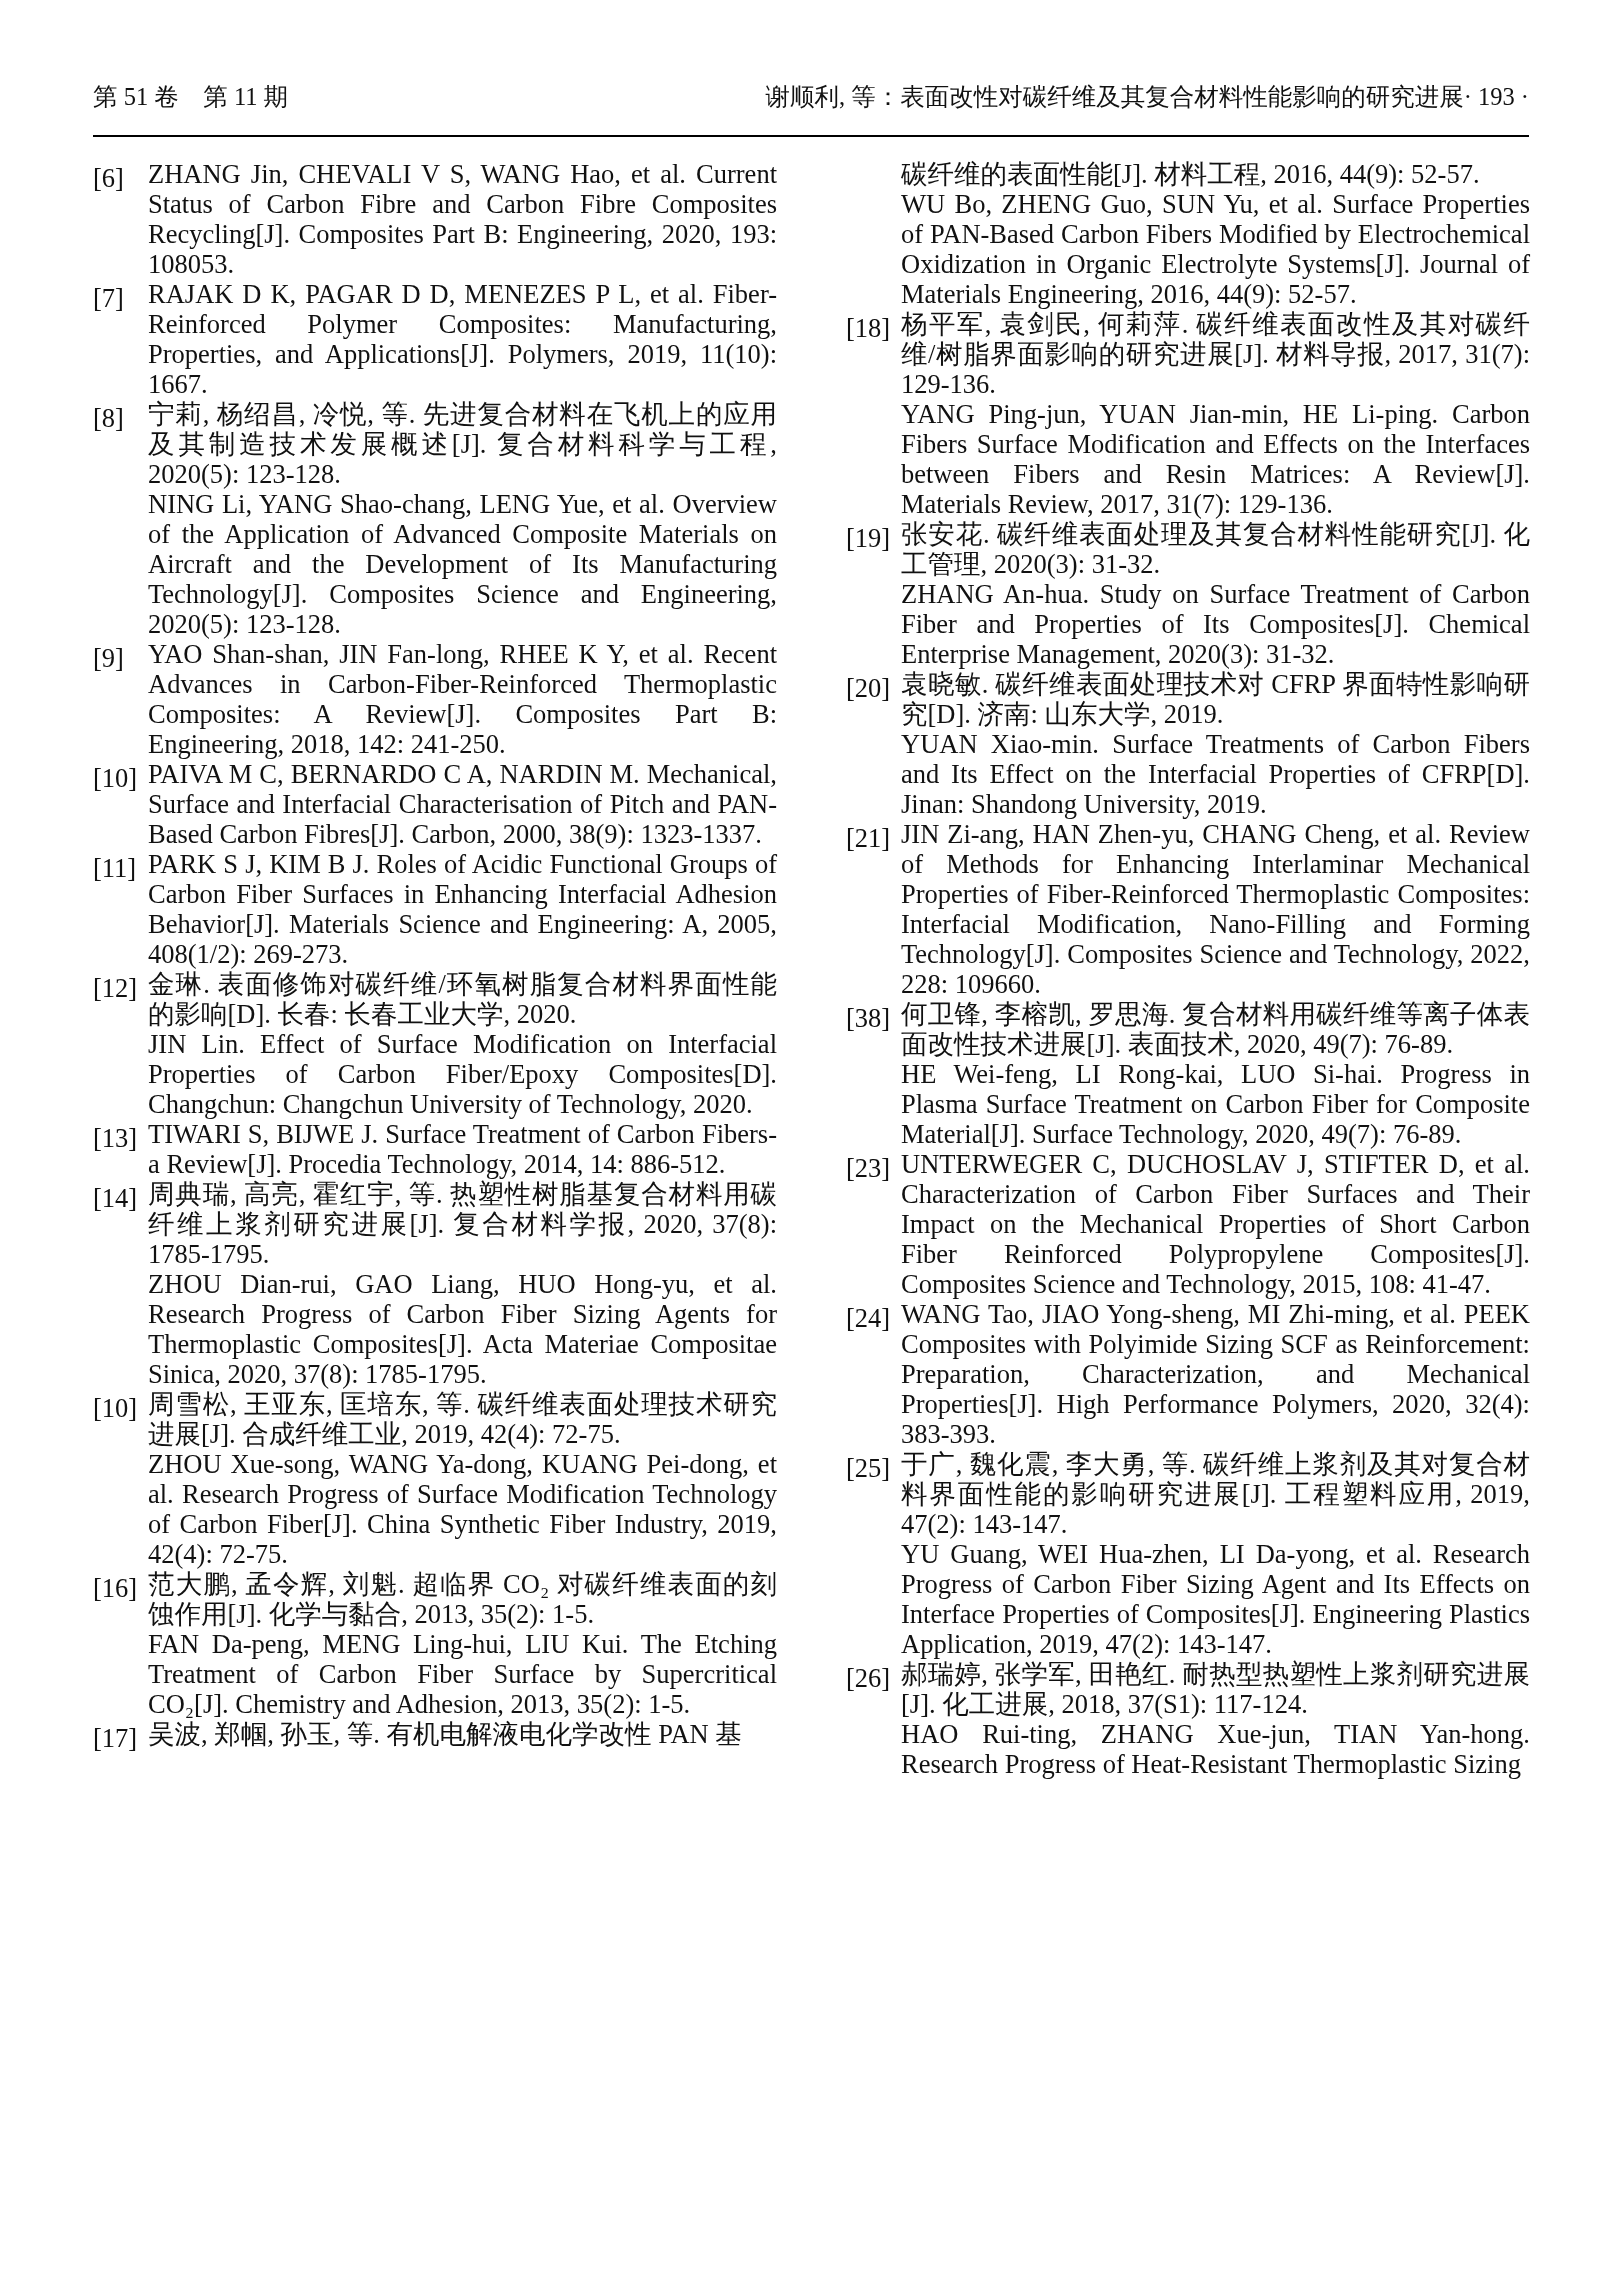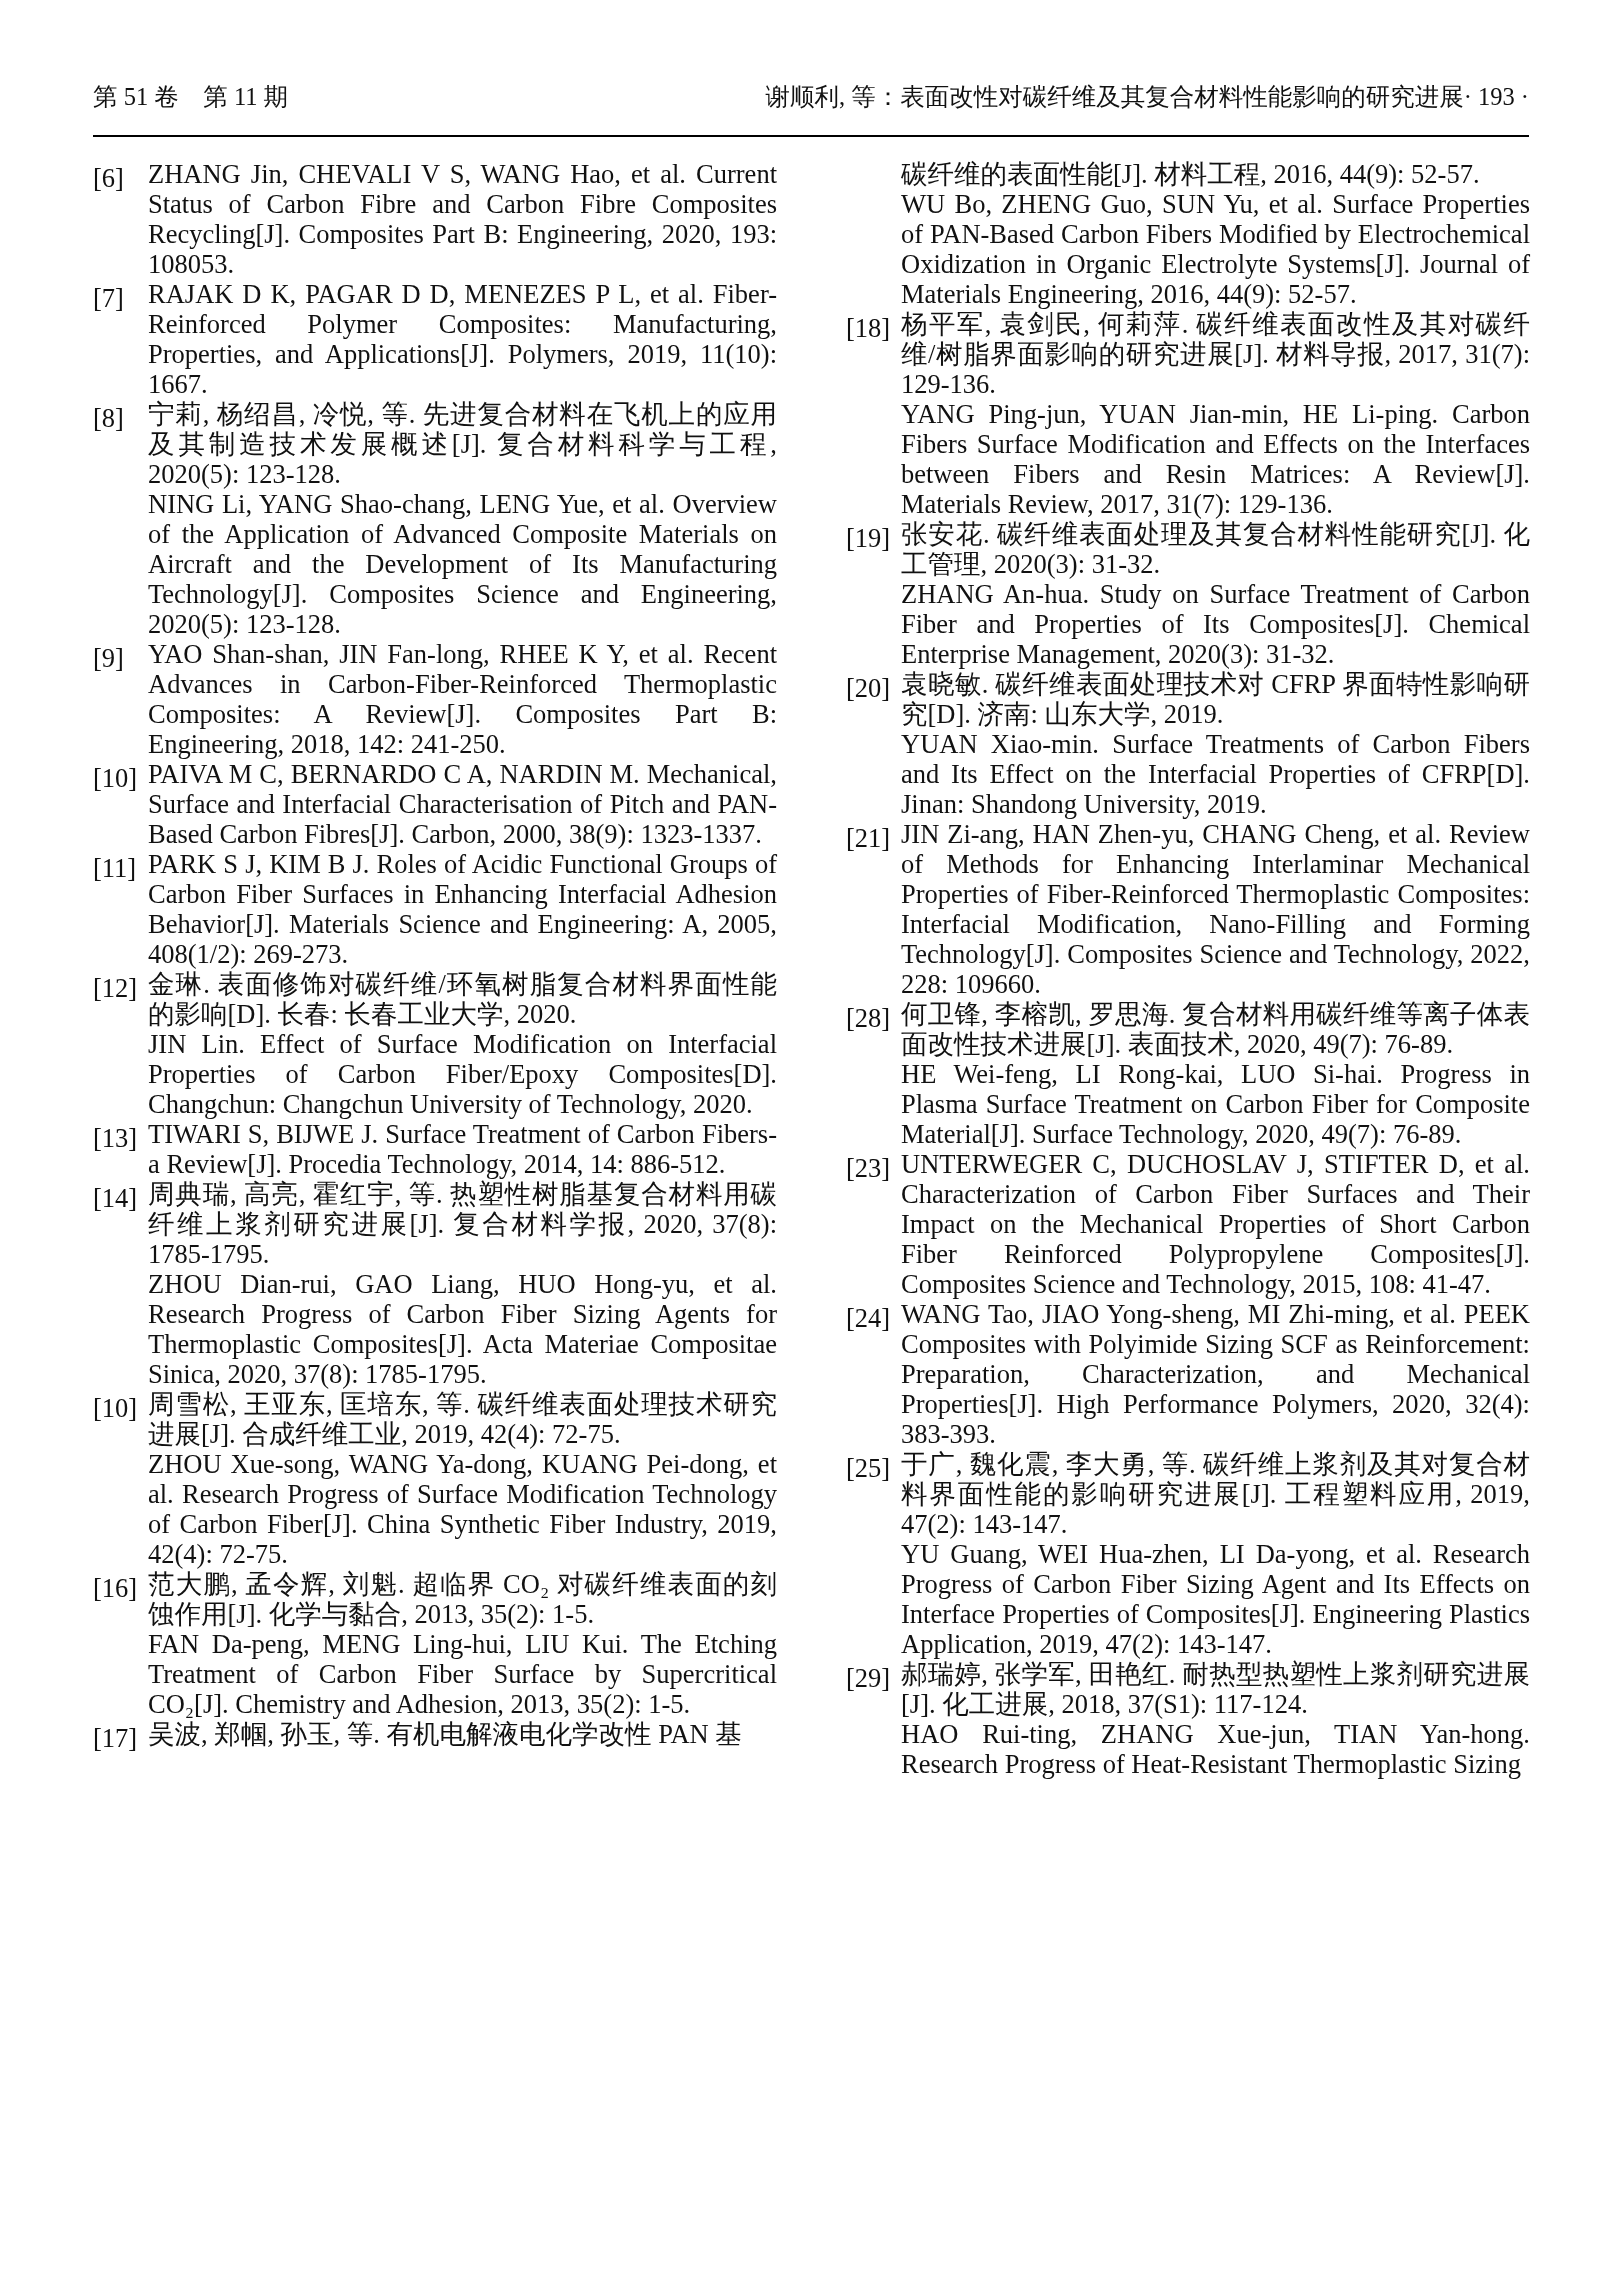--- a/index.html
+++ b/index.html
@@ -180,21 +180,21 @@
             <p>YUAN Xiao-min. Surface Treatments of Carbon Fibers and Its Effect on the Interfacial Properties of CFRP[D]. Jinan: Shandong University, 2019.</p>
           </div>
         </div>
         <div class="ref">
           <span class="ref-num">[21]</span>
           <div class="ref-body">
             <p>JIN Zi-ang, HAN Zhen-yu, CHANG Cheng, et al. Review of Methods for Enhancing Interlaminar Mechanical Properties of Fiber-Reinforced Thermoplastic Composites: Interfacial Modification, Nano-Filling and Forming Technology[J]. Composites Science and Technology, 2022, 228: 109660.</p>
           </div>
         </div>
         <div class="ref">
-          <span class="ref-num">[28]</span>
+          <span class="ref-num">[38]</span>
           <div class="ref-body">
             <p>何卫锋, 李榕凯, 罗思海. 复合材料用碳纤维等离子体表面改性技术进展[J]. 表面技术, 2020, 49(7): 76-89.</p>
             <p>HE Wei-feng, LI Rong-kai, LUO Si-hai. Progress in Plasma Surface Treatment on Carbon Fiber for Composite Material[J]. Surface Technology, 2020, 49(7): 76-89.</p>
           </div>
         </div>
         <div class="ref">
           <span class="ref-num">[23]</span>
           <div class="ref-body">
             <p>UNTERWEGER C, DUCHOSLAV J, STIFTER D, et al. Characterization of Carbon Fiber Surfaces and Their Impact on the Mechanical Properties of Short Carbon Fiber Reinforced Polypropylene Composites[J]. Composites Science and Technology, 2015, 108: 41-47.</p>
           </div>
@@ -206,21 +206,21 @@
           </div>
         </div>
         <div class="ref">
           <span class="ref-num">[25]</span>
           <div class="ref-body">
             <p>于广, 魏化震, 李大勇, 等. 碳纤维上浆剂及其对复合材料界面性能的影响研究进展[J]. 工程塑料应用, 2019, 47(2): 143-147.</p>
             <p>YU Guang, WEI Hua-zhen, LI Da-yong, et al. Research Progress of Carbon Fiber Sizing Agent and Its Effects on Interface Properties of Composites[J]. Engineering Plastics Application, 2019, 47(2): 143-147.</p>
           </div>
         </div>
         <div class="ref">
-          <span class="ref-num">[29]</span>
+          <span class="ref-num">[26]</span>
           <div class="ref-body">
             <p>郝瑞婷, 张学军, 田艳红. 耐热型热塑性上浆剂研究进展[J]. 化工进展, 2018, 37(S1): 117-124.</p>
             <p>HAO Rui-ting, ZHANG Xue-jun, TIAN Yan-hong. Research Progress of Heat-Resistant Thermoplastic Sizing</p>
           </div>
         </div>
       </section>
   </main>
 
 </div>
 

